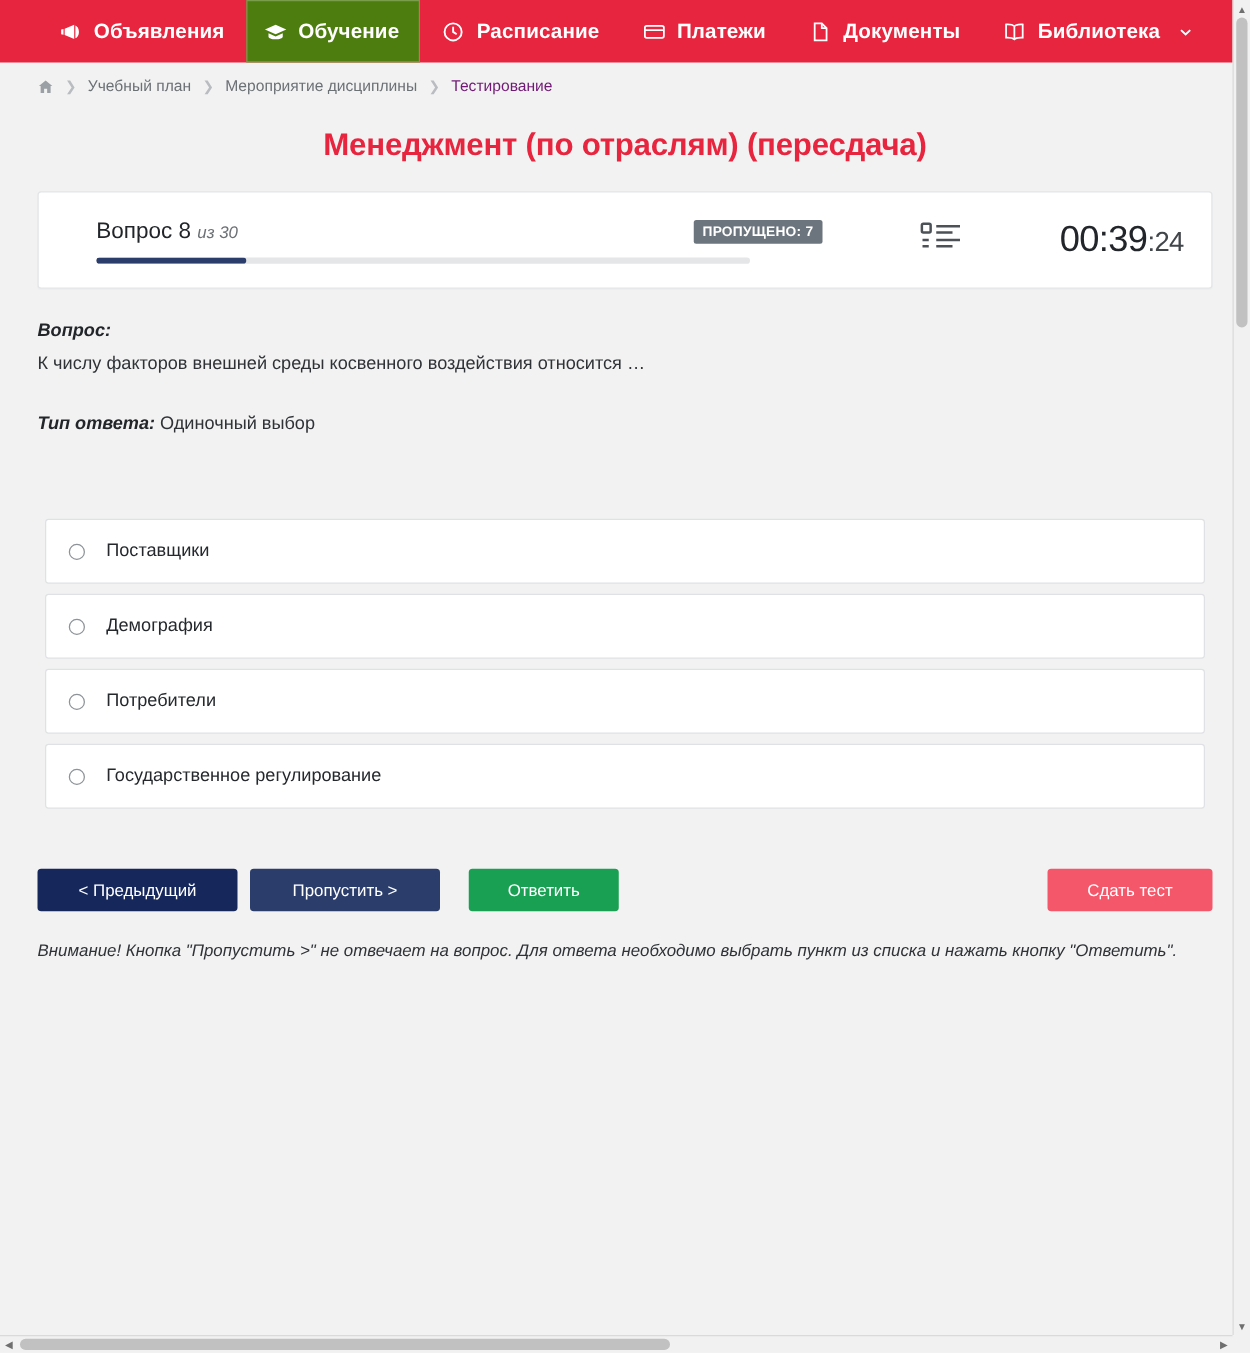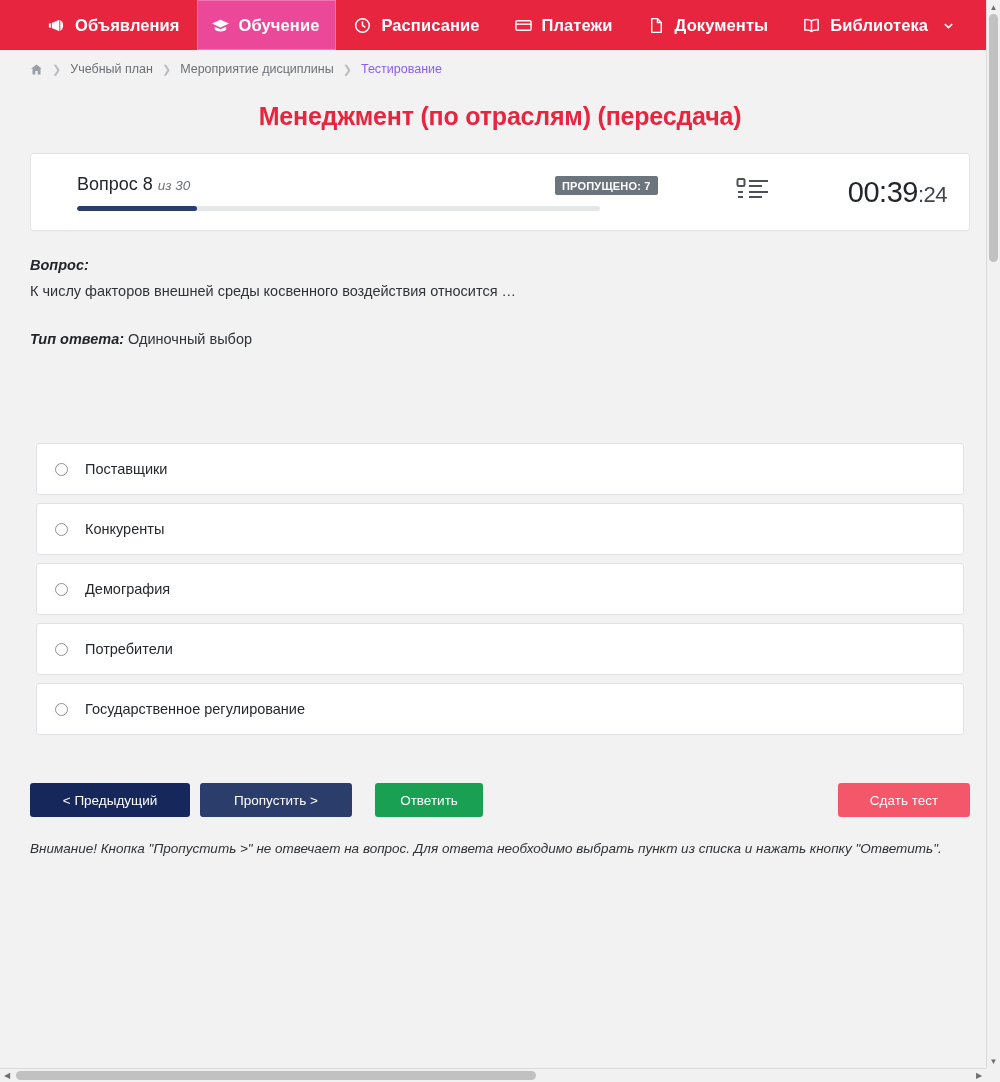--- a/index.html
+++ b/index.html
@@ -26,40 +26,40 @@
     gap: 9px;
     padding: 0 17px;
     color: #ffffff;
     font-size: 16.5px;
     font-weight: bold;
     white-space: nowrap;
     cursor: pointer;
     letter-spacing: .1px;
   }
   .nav-item.active {
-    background: #ec4899;
+    background: #4d7c0f;
     box-shadow: inset 0 0 0 1px rgba(255,255,255,.25);
     padding-left: 14px;
   }
   .nav-icon { display: inline-flex; align-items: center; justify-content: center; width: 19px; height: 19px; }
   .nav-icon svg { display: block; }
   .caret { margin-left: 6px; display: inline-flex; }
 
   
   .crumbs {
     display: flex;
     align-items: center;
     gap: 9px;
     padding: 12px 30px 8px 30px;
     font-size: 12.5px;
     color: #6c7176;
   }
   .crumbs a { color: #6c7176; text-decoration: none; cursor: pointer; }
   .crumbs .sep { color: #b9bdc1; font-size: 11px; }
-  .crumbs .current { color: #8b5cf6; }
+  .crumbs .current { color: #701a75; }
   .home-icon { display: inline-flex; }
 
   
   .page-title {
     text-align: center;
     color: #e8253f;
     font-size: 25px;
     font-weight: bold;
     margin: 18px 0 22px 0;
     letter-spacing: -.2px;
@@ -122,21 +122,21 @@
   .timer .sec { font-size: 22px; color: #41464b; }
 
   
   .body-wrap { padding: 0 30px; }
   .lbl-bold-italic { font-weight: bold; font-style: italic; color: #22262a; font-size: 14.5px; }
   .q-block { margin-top: 26px; }
   .q-text { margin-top: 10px; font-size: 14.5px; color: #2f3337; }
   .type-block { margin-top: 32px; font-size: 14.5px; color: #2f3337; }
 
   
-  .options { margin-top: 96px; padding: 0 6px; }
+  .options { margin-top: 68px; padding: 0 6px; }
   .option {
     background: #ffffff;
     border: 1px solid #dfe1e4;
     border-radius: 3px;
     height: 52px;
     display: flex;
     align-items: center;
     padding-left: 18px;
     margin-bottom: 8px;
     cursor: pointer;
@@ -162,21 +162,21 @@
     border-radius: 3px;
     color: #fff;
     font-size: 13.5px;
     height: 34px;
     padding: 0 18px;
     cursor: pointer;
     font-family: "Liberation Sans", sans-serif;
   }
   .btn-prev { background: #16275c; width: 160px; }
   .btn-skip { background: #2b3d6b; width: 152px; }
-  .btn-answer { background: #1aa053; width: 108px; margin-left: 13px; }
+  .btn-answer { background: #1aa053; width: 120px; margin-left: 13px; }
   .btn-submit { background: #f4566a; width: 132px; margin-left: auto; }
 
   
   .notice {
     margin: 22px 30px 0 30px;
     font-size: 13.5px;
     font-style: italic;
     color: #2f3337;
     line-height: 1.55;
     max-width: 930px;
@@ -345,24 +345,20 @@
         <span>Одиночный выбор</span>
       </div>
 
       <div class="options">
         <div class="option">
           <span class="radio"></span>
           <span class="otext">Поставщики</span>
         </div>
         <div class="option">
           <span class="radio"></span>
-          <span class="otext">Конкуренты</span>
-        </div>
-        <div class="option">
-          <span class="radio"></span>
           <span class="otext">Демография</span>
         </div>
         <div class="option">
           <span class="radio"></span>
           <span class="otext">Потребители</span>
         </div>
         <div class="option">
           <span class="radio"></span>
           <span class="otext">Государственное регулирование</span>
         </div>

